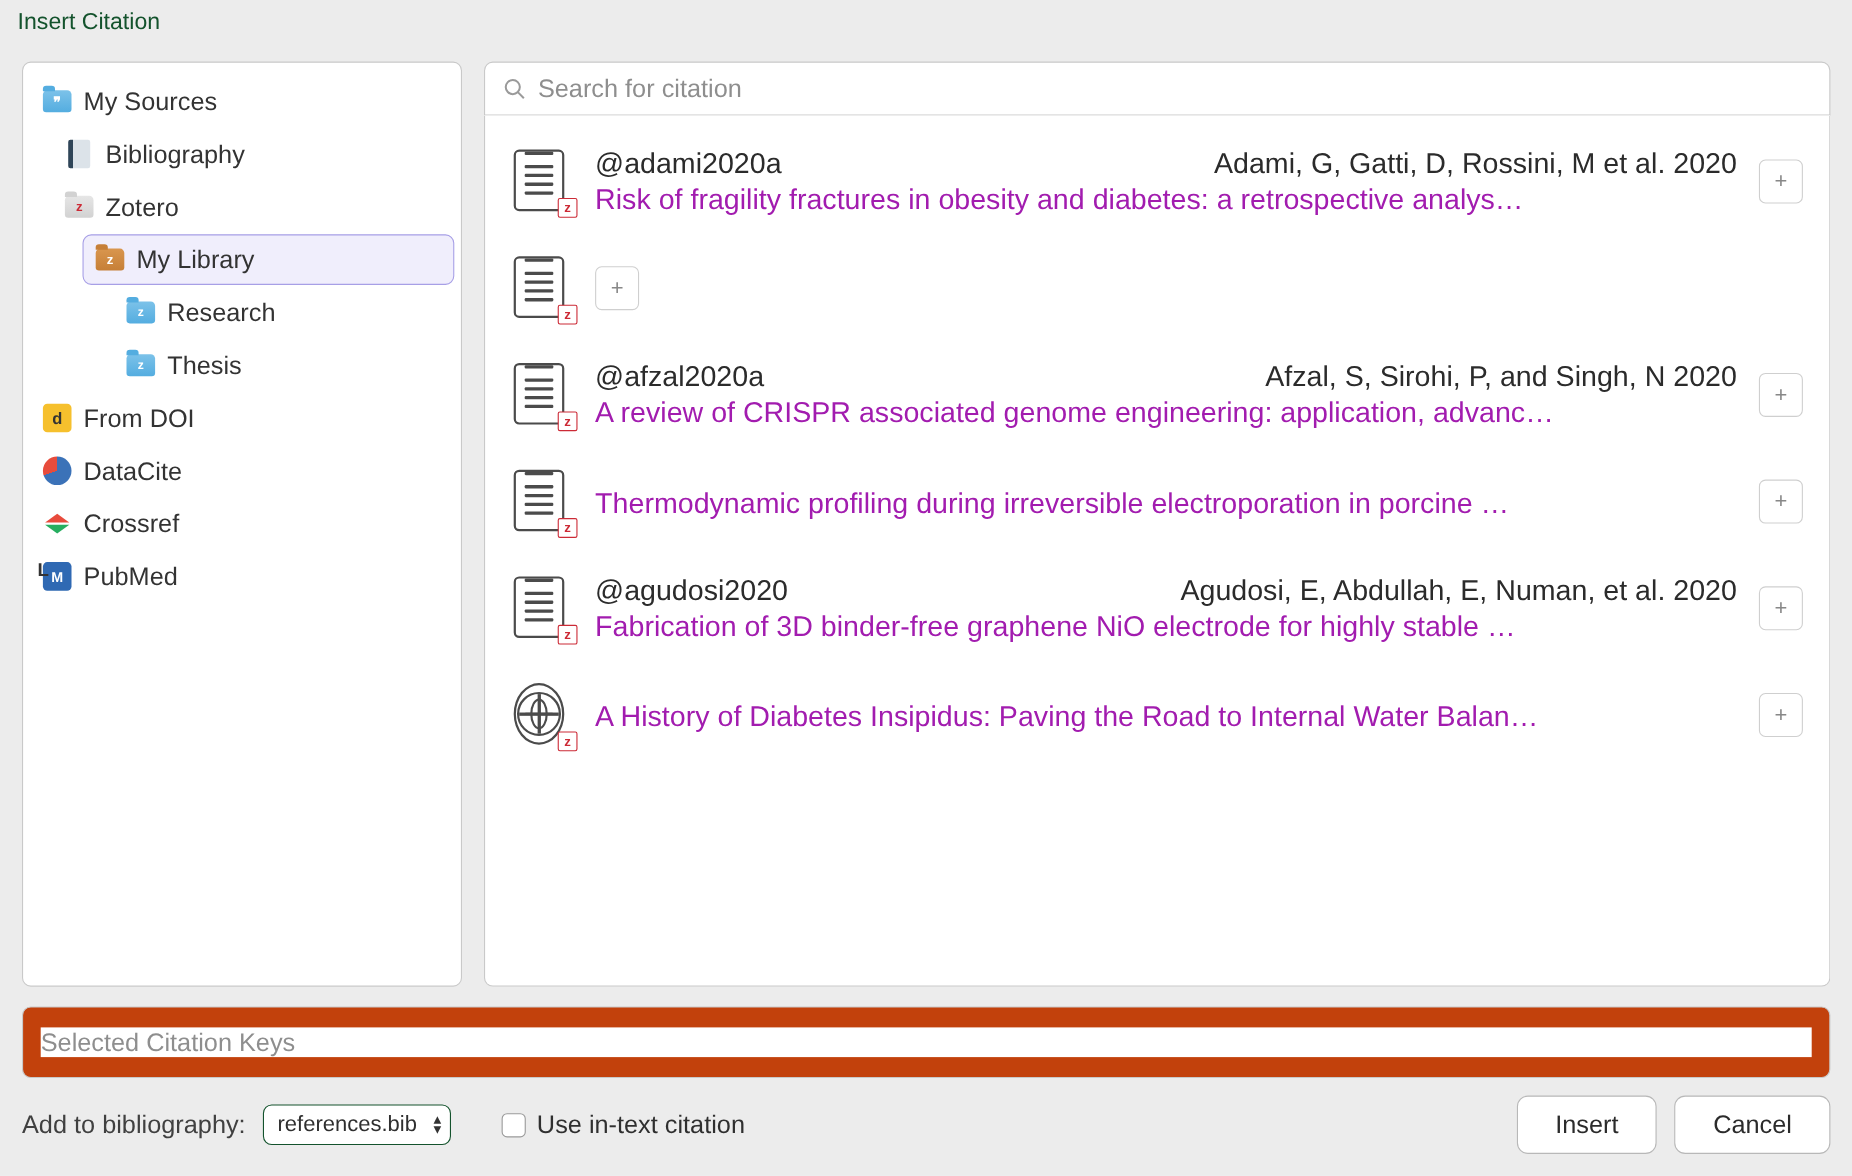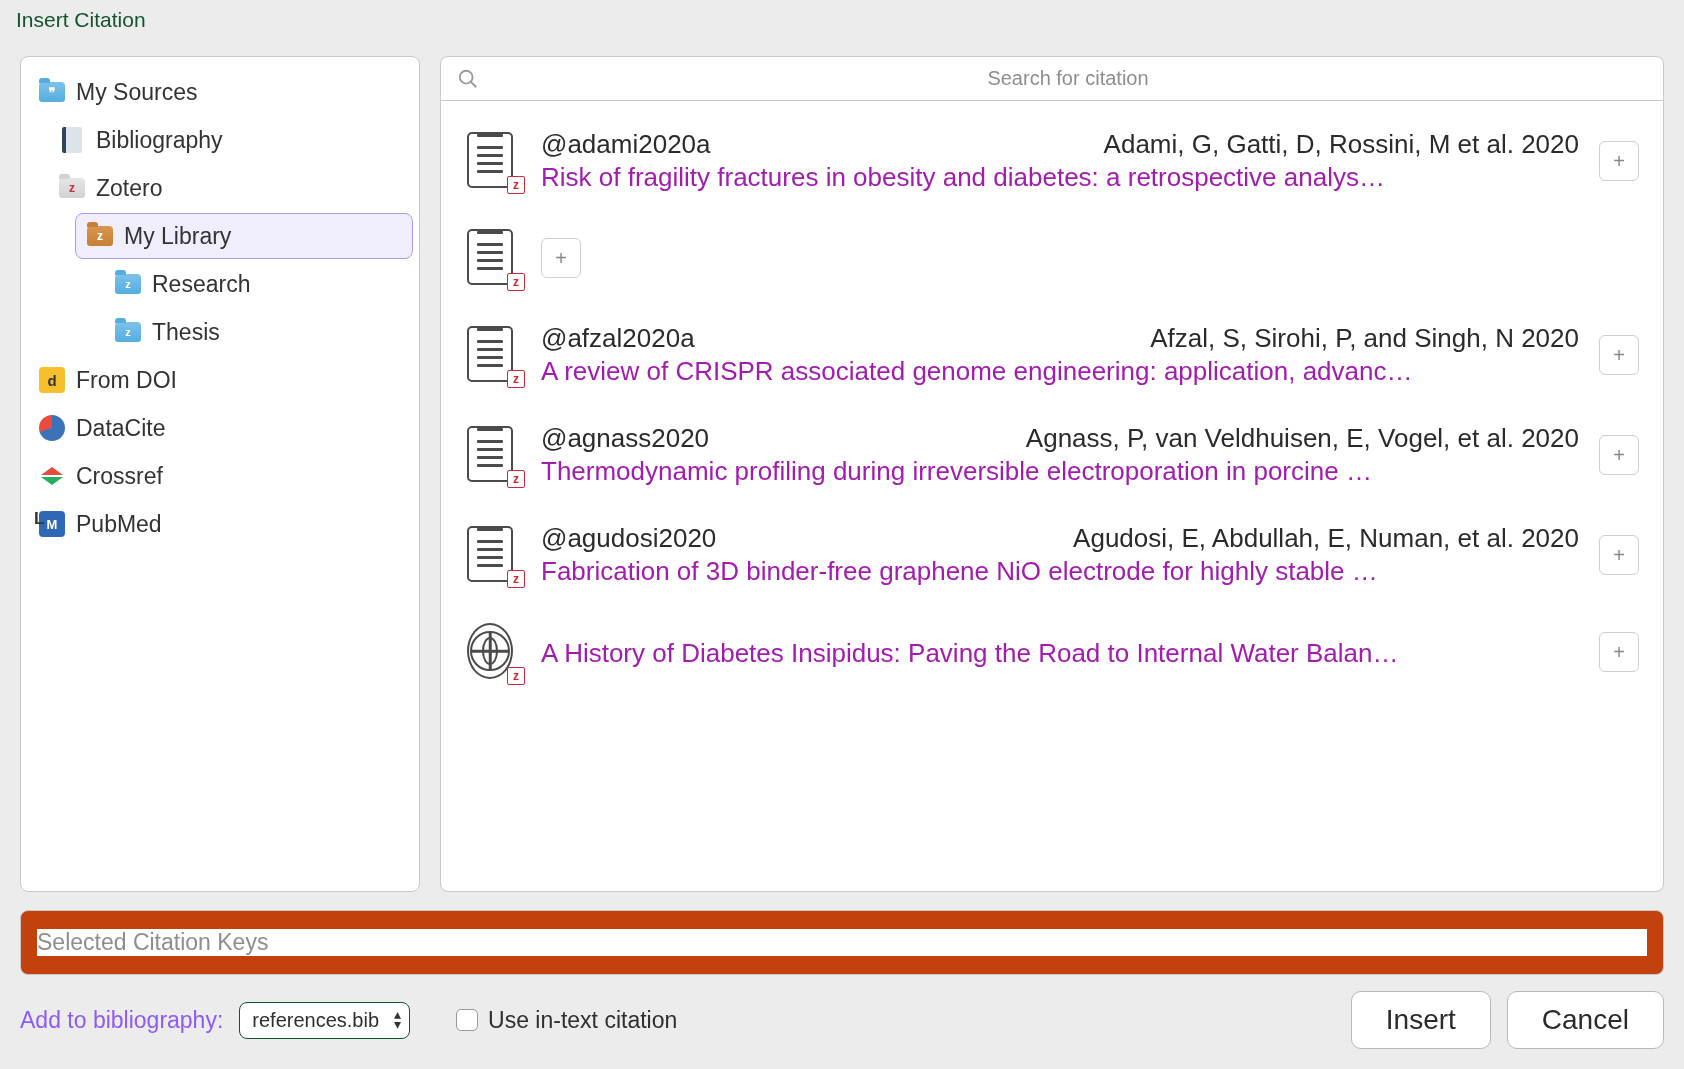--- a/index.html
+++ b/index.html
@@ -58,21 +58,21 @@
 .searchbar {
   background: #fff;
   border: 1px solid #c9c9c9;
   border-radius: 8px 8px 0 0;
   display: flex; align-items: center;
   padding: 10px 16px;
   gap: 10px;
 }
 .search-input {
   flex: 1; border: none; outline: none;
-  font-size: 20px; color: #4d7c0f; text-align: center;
+  font-size: 23px; color: #4d7c0f;
 }
 .search-input::placeholder { color: #8e8e8e; }
 .search-icon { width: 22px; height: 22px; }
 .results {
   flex: 1; background: #fff;
   border: 1px solid #c9c9c9; border-top: none;
   border-radius: 0 0 8px 8px;
   overflow-y: auto;
   padding: 10px 4px 0 0;
   position: relative;
@@ -121,32 +121,32 @@
 }
 .selected-input {
   width:100%; border:none; outline:none; font-size:23px;
 }
 .selected-input::placeholder { color:#8e8e8e; }
 
 .bottombar {
   display:flex; align-items:center; gap: 16px;
   padding: 16px 20px 20px 20px;
 }
-.bib-label { font-size: 23px; color:#8b5cf6; }
+.bib-label { font-size: 23px; color:#404040; }
 .select-wrap {
   border:1px solid #14532d; border-radius:8px; padding: 6px 30px 6px 12px;
   background:#fff; font-size:20px; position:relative; cursor:pointer;
 }
 .select-caret { position:absolute; right:8px; top:50%; transform:translateY(-50%); font-size:14px; color:#333; line-height:0.7;}
 .chk-wrap { display:flex; align-items:center; gap:10px; margin-left:30px; font-size:23px; cursor:pointer;}
 .chk { width:22px; height:22px; border:1.5px solid #9a9a9a; border-radius:5px; background:#fff;}
 .spacer { flex:1; }
 .btn {
   border:1px solid #b8b8b8; border-radius:10px; background:#fff;
-  padding: 12px 34px; font-size:28px; cursor:pointer; color:#2b2b2b;
+  padding: 12px 34px; font-size:23px; cursor:pointer; color:#2b2b2b;
 }
 </style>
 </head>
 <body>
 
 <div class="window">
   <div class="titlebar">Insert Citation</div>
 
   <div class="main">
 
@@ -266,24 +266,20 @@
               <div class="result-title">A review of CRISPR associated genome engineering: application, advanc…</div>
             </div>
             <button class="add-btn">+</button>
           </div>
           <div class="result-row">
             <div class="doc-icon-wrap">
               <div class="doc-icon"></div>
               <div class="z-badge">z</div>
             </div>
             <div class="result-body">
-              <div class="result-top">
-                <span class="cite-key">@agnass2020</span>
-                <span class="authors">Agnass, P, van Veldhuisen, E, Vogel, et al. 2020</span>
-              </div>
               <div class="result-title">Thermodynamic profiling during irreversible electroporation in porcine …</div>
             </div>
             <button class="add-btn">+</button>
           </div>
           <div class="result-row">
             <div class="doc-icon-wrap">
               <div class="doc-icon"></div>
               <div class="z-badge">z</div>
             </div>
             <div class="result-body">

